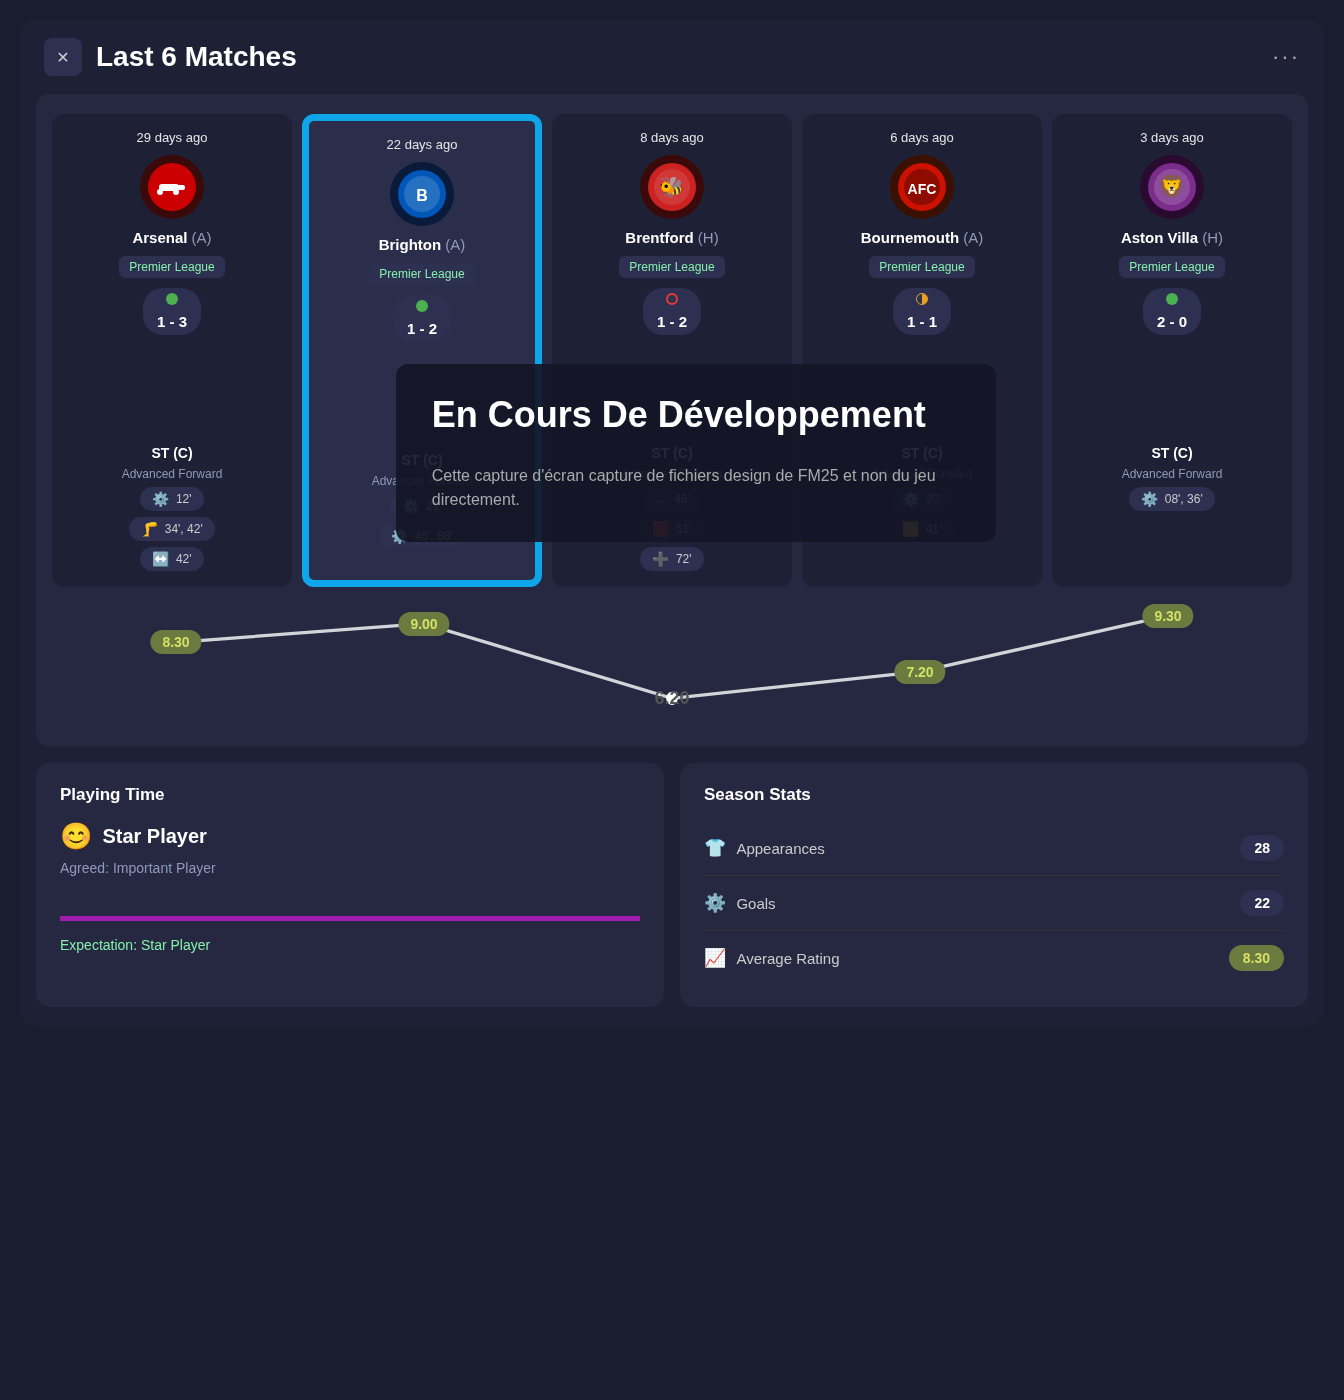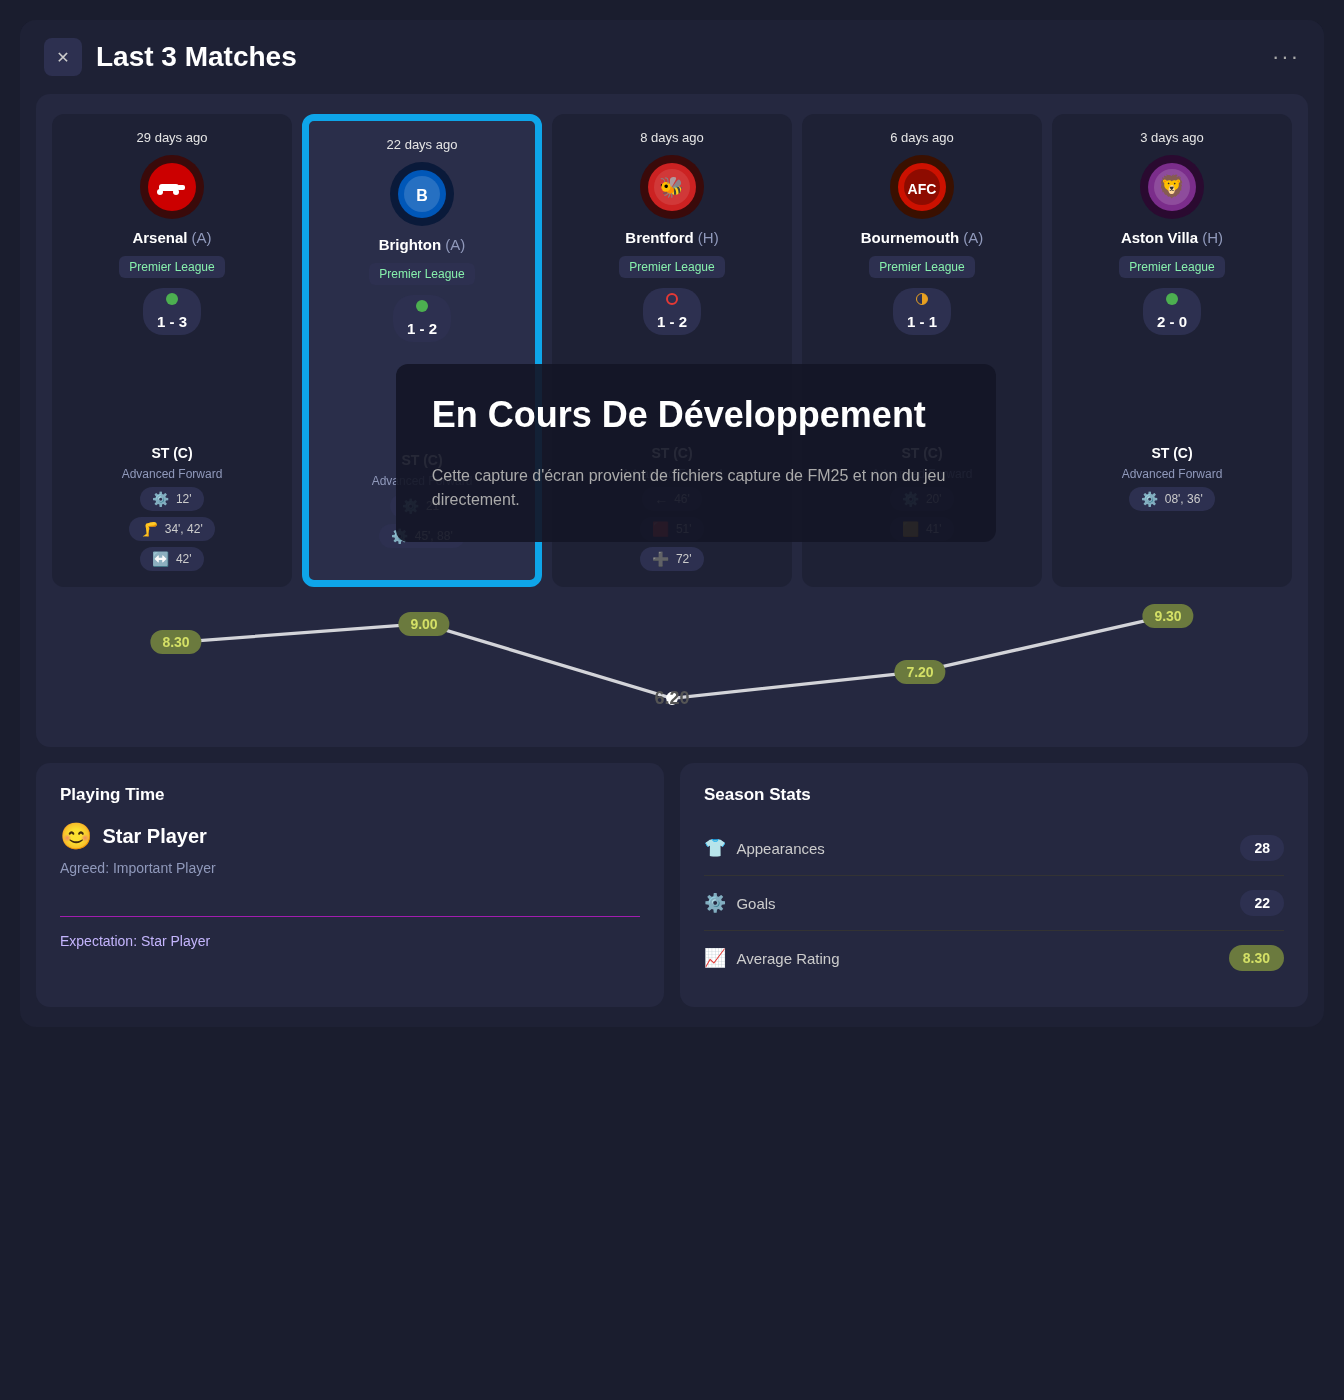--- a/index.html
+++ b/index.html
@@ -245,22 +245,22 @@
     }
 
     .agreed-text {
       font-size: 14px;
       color: #9099bb;
       margin-bottom: 40px;
     }
 
     .expectation-text {
       font-size: 14px;
-      color: #c4b5fd;
-      border-top: 1px solid #a21caf;
+      color: #86efac;
+      border-top: 5px solid #a21caf;
       padding-top: 16px;
     }
 
     
     .stat-row {
       display: flex;
       align-items: center;
       justify-content: space-between;
       padding: 14px 0;
       border-bottom: 1px solid #333;
@@ -334,21 +334,21 @@
     }
   </style>
 </head>
 <body>
 
 <div class="window">
 
   <div class="header">
     <div class="header-left">
       <div class="close-btn">✕</div>
-      <span class="title">Last 3 Matches</span>
+      <span class="title">Last 6 Matches</span>
     </div>
     <div class="more-btn">···</div>
   </div>
 
   <div class="matches-area">
     <div class="matches-grid" id="matches-grid">
 
     <div class="match-card">
     <span class="days-ago">29 days ago</span>
     <div class="logo-circle" style="background:#3a0a0a; color:#cc0000; width:64px; height:64px;">
@@ -524,21 +524,21 @@
 </svg>
         <div class="rating-badge" style="left: 10%; top: 37.7778%;">8.30</div>
         <div class="rating-badge" style="left: 30%; top: 22.2222%;">9.00</div>
         <div class="rating-ghost" style="left: 50%; top: 84.4444%;">6.20</div>
         <div class="rating-badge" style="left: 70%; top: 62.2222%;">7.20</div>
         <div class="rating-badge" style="left: 90%; top: 15.5556%;">9.30</div>
       </div>
 
     <div class="overlay">
       <div class="overlay-title">En Cours De Développement</div>
-      <div class="overlay-text">Cette capture d'écran provient de fichiers capture de FM25 et non du jeu directement.</div>
+      <div class="overlay-text">Cette capture d'écran capture de fichiers design de FM25 et non du jeu directement.</div>
     </div>
   </div>
 
   <div class="bottom-grid">
 
     <div class="bottom-card">
       <div class="bottom-card-title">Playing Time</div>
       <div class="playing-time-status">
         <span class="smiley">😊</span>
         <span class="star-player">Star Player</span>

